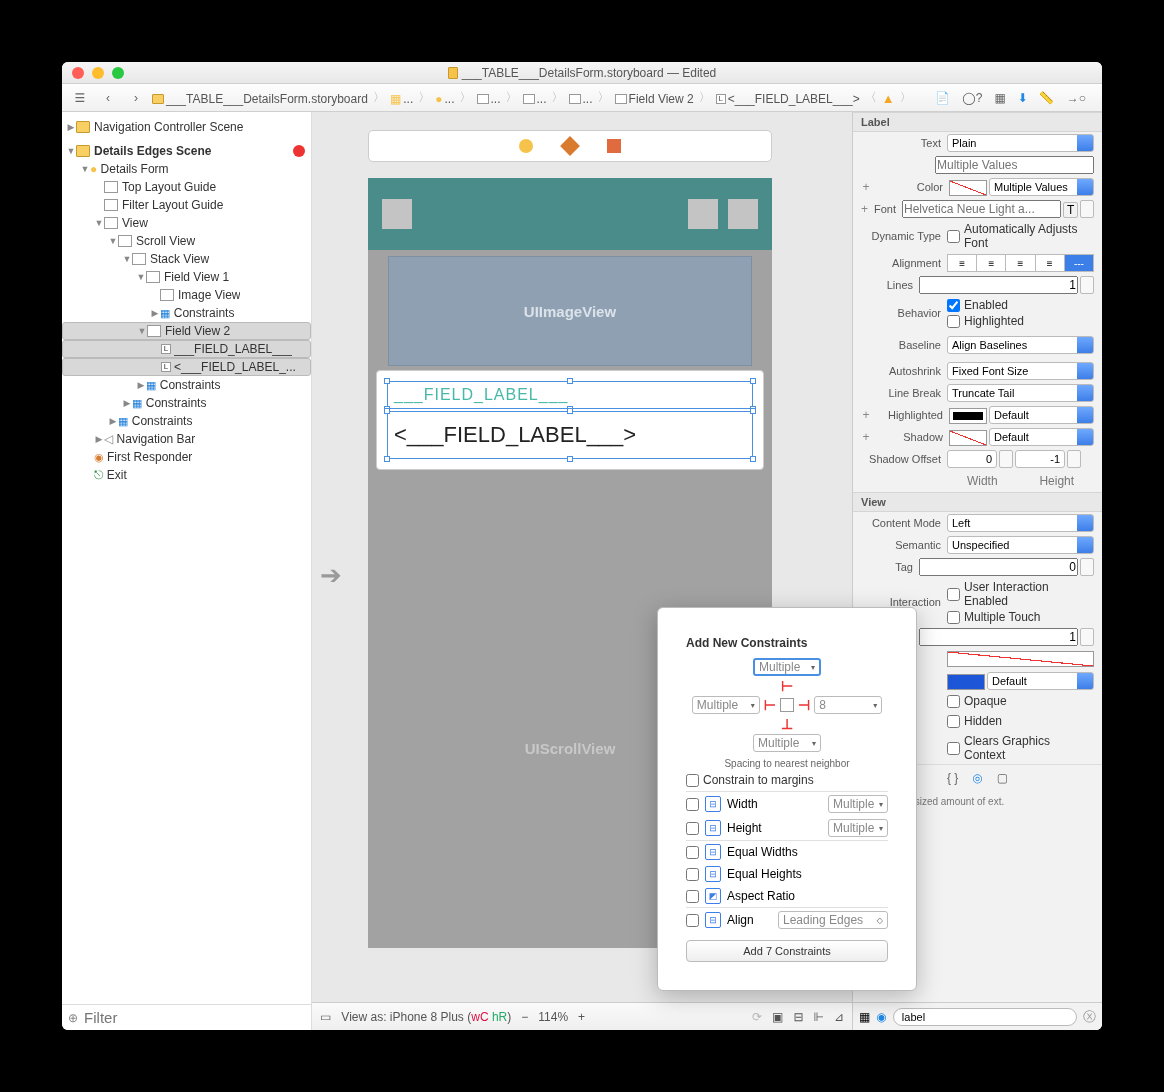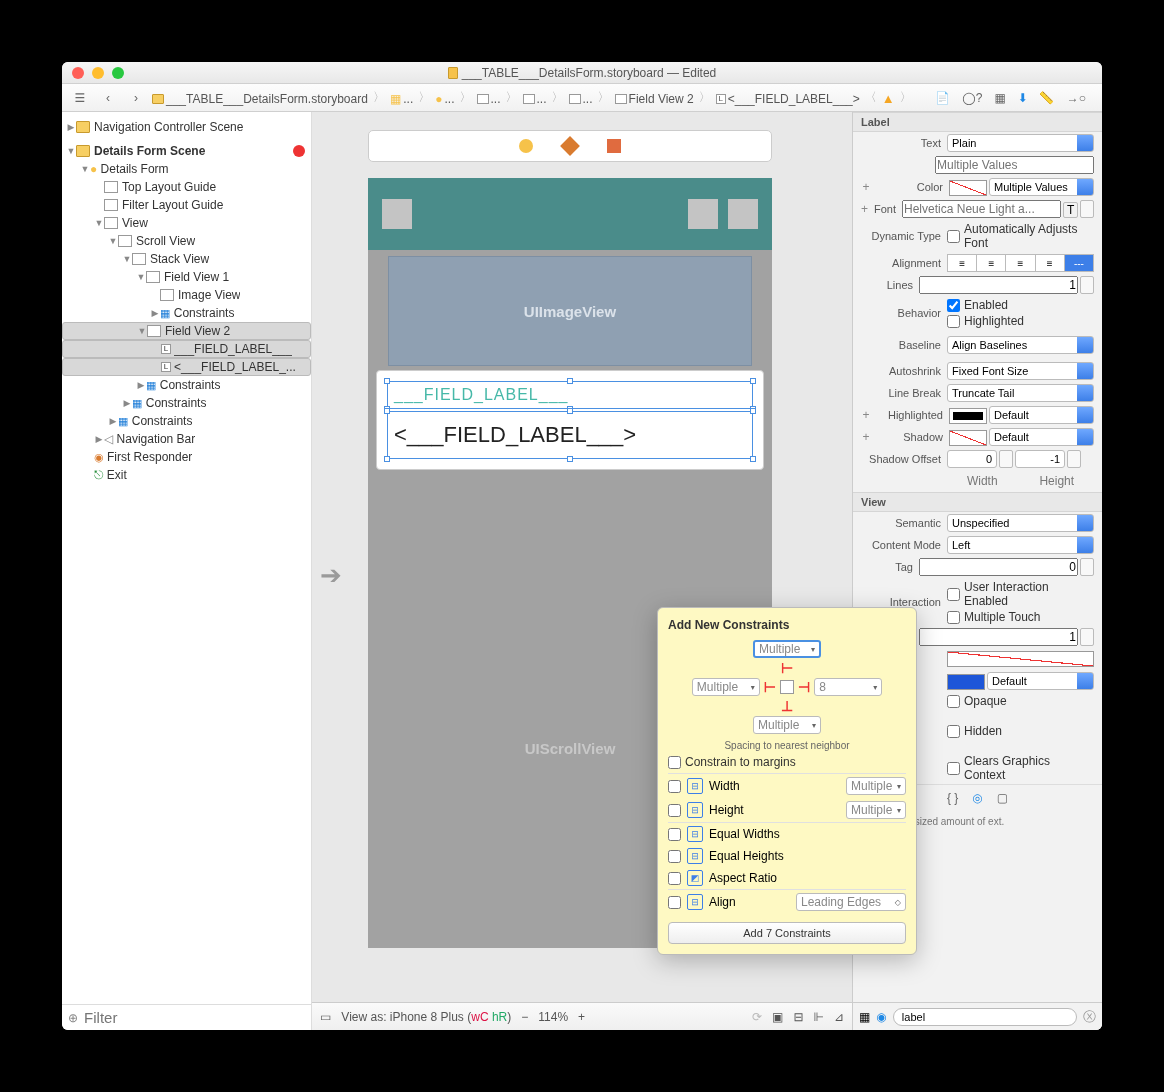--- a/index.html
+++ b/index.html
@@ -68,21 +68,21 @@
 .seg5 div:last-child{border-right:1px solid #bbb;background:#3d7fe8;color:#fff}
 .chk{display:flex;align-items:center;gap:4px;font-size:11px;color:#333}
 .swatch{width:38px;height:16px;border:1px solid #999;background:#fff;display:flex;align-items:center;justify-content:center}
 .swatch.black div{width:30px;height:8px;background:#000}
 .swatch.diag{background:linear-gradient(to top right,#fff 48%,#e33 48%,#e33 52%,#fff 52%)}
 .stepper{width:14px;height:18px;border:1px solid #bbb;border-radius:2px;background:#f8f8f8;display:flex;flex-direction:column;font-size:6px;color:#666;text-align:center}
 .num{width:50px;height:18px;border:1px solid #bbb;border-radius:3px;text-align:right;padding:0 4px;font-size:11px}
 .helptext{padding:4px 10px;color:#777;font-size:10px;line-height:1.3}
 .bottom-tools{display:flex;justify-content:center;gap:14px;padding:6px 0;color:#666;border-top:1px solid #ddd;font-size:13px}
 .bottom-tools .act{color:#1e88e5}
-.popup{position:absolute;left:595px;top:545px;width:260px;background:#fef9c3;border:1px solid #bbb;border-radius:6px;box-shadow:0 6px 24px rgba(0,0,0,.25);padding:10px;z-index:50}
+.popup{position:absolute;left:595px;top:545px;width:260px;background:#ffffff;border:1px solid #bbb;border-radius:6px;box-shadow:0 6px 24px rgba(0,0,0,.25);padding:28px;z-index:50}
 .popup h4{font-size:12px;font-weight:600;color:#333;margin-bottom:8px}
 .pin{display:flex;flex-direction:column;align-items:center;gap:2px;margin-bottom:6px}
 .pinrow{display:flex;align-items:center;gap:4px}
 .pindrop{width:68px;height:18px;border:1px solid #bbb;border-radius:3px;font-size:10px;color:#888;display:flex;align-items:center;padding:0 4px;background:#fff;position:relative}
 .pindrop.hi{border:2px solid #4a90e2}
 .pindrop .car{position:absolute;right:4px;color:#666;font-size:8px}
 .strut{color:#e33;font-size:14px;font-weight:bold}
 .center-box{width:14px;height:14px;border:1px solid #999;background:#fff}
 .pnote{text-align:center;font-size:10px;color:#666;margin:4px 0}
 .pline{display:flex;align-items:center;gap:6px;padding:3px 0;border-top:1px solid #e0e0e0}
@@ -170,21 +170,21 @@
     <div class="sidebar">
       <div class="outline">
         <div class="row" style="padding-left:4px">
             <span class="tri">▶</span>
             <span class="ico folder"></span>
             <span class="txt">Navigation Controller Scene</span>
           </div>
         <div class="row" style="padding-left:4px;margin-top:6px">
             <span class="tri">▼</span>
             <span class="ico folder"></span>
-            <span class="txt" style="font-weight:600">Details Form Scene</span>
+            <span class="txt" style="font-weight:600">Details Edges Scene</span>
             <span class="stop"></span>
           </div>
         <div class="row" style="padding-left:18px"><span class="tri">▼</span><span style="color:#f6c24a">●</span>&nbsp;<span class="txt">Details Form</span></div>
         <div class="row" style="padding-left:42px">
             <span class="ico viewbox"></span>
             <span class="txt">Top Layout Guide</span>
           </div>
         <div class="row" style="padding-left:42px">
             <span class="ico viewbox"></span>
             <span class="txt">Filter Layout Guide</span>
@@ -402,29 +402,29 @@
       <div class="prop">
           <div class="lab"></div>
           <div class="ctl" style="justify-content:space-around;color:#777;font-size:10px">
             <span>Width</span>
             <span>Height</span>
           </div>
         </div>
 
       <div class="sect-h">View</div>
       <div class="prop">
+          <div class="lab">Content Mode</div>
+          <div class="ctl">
+            <select><option>Left</option></select>
+          </div>
+        </div>
+      <div class="prop">
           <div class="lab">Semantic</div>
           <div class="ctl">
             <select><option>Unspecified</option></select>
-          </div>
-        </div>
-      <div class="prop">
-          <div class="lab">Content Mode</div>
-          <div class="ctl">
-            <select><option>Left</option></select>
           </div>
         </div>
       <div class="prop">
           <div class="lab">Tag</div>
           <div class="ctl">
             <input class="tf" style="text-align: right;" value="0">
             <div class="stepper"></div>
           </div>
         </div>
       <div class="prop">
@@ -455,21 +455,21 @@
         </div>
       <div class="prop">
           <div class="lab"></div>
           <div class="ctl">
             <div style="width:38px;height:16px;background:#1e56d8;border:1px solid #999"></div>
             <select><option>Default</option></select>
           </div>
         </div>
       <div class="prop">
           <div class="lab"></div>
-          <div class="ctl" style="flex-direction:column;align-items:flex-start;gap:16px">
+          <div class="ctl" style="flex-direction:column;align-items:flex-start;gap:6px">
             <label class="chk">
               <input type="checkbox" style="">
               <span>Opaque</span>
             </label>
             <label class="chk">
               <input type="checkbox" style="">
               <span>Hidden</span>
             </label>
             <label class="chk">
               <input type="checkbox" style="">

